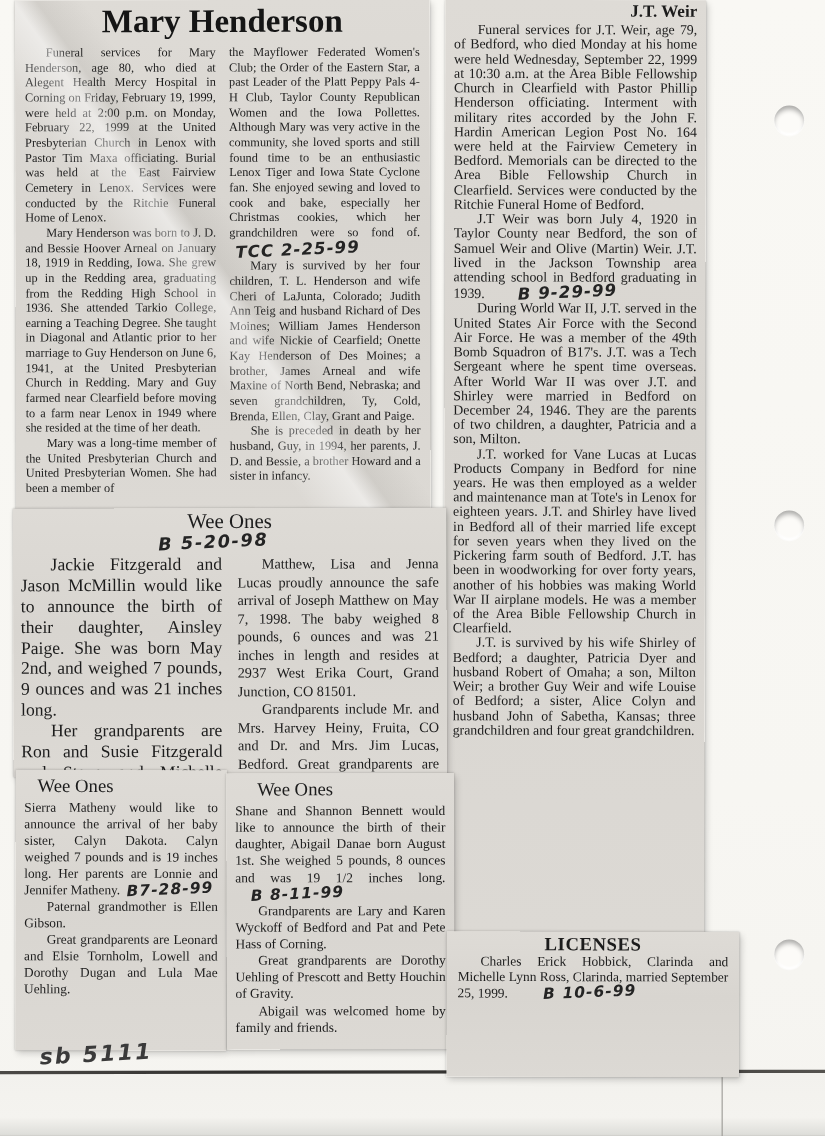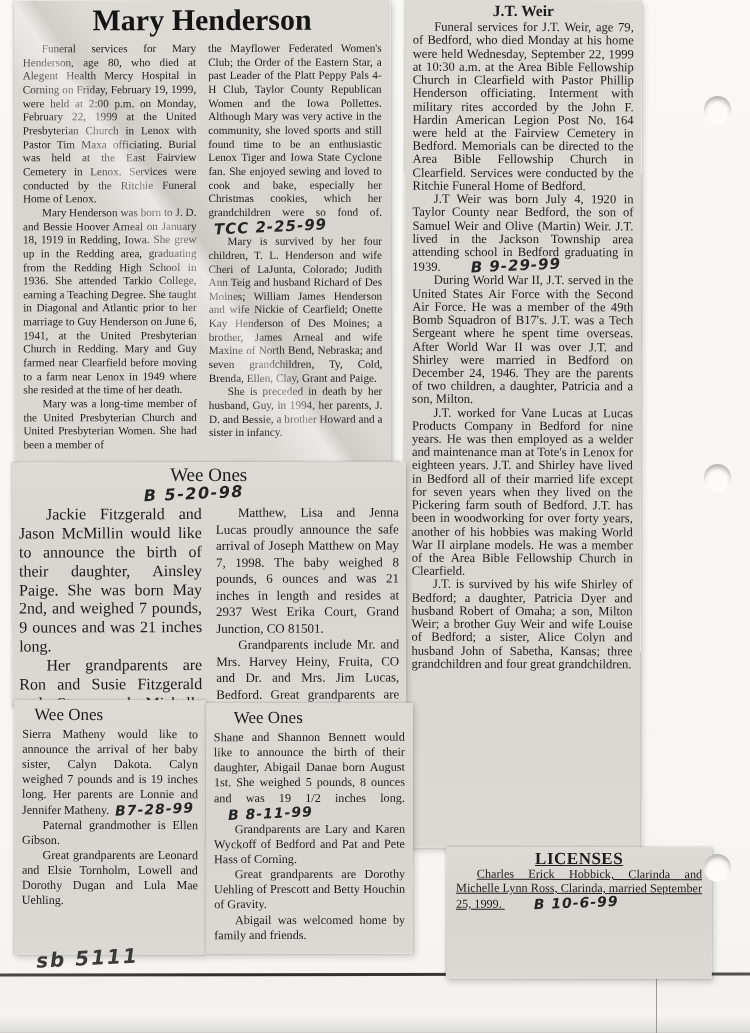--- a/index.html
+++ b/index.html
@@ -62,21 +62,21 @@
   .mary-cols .col{flex:1 1 0;}
   .mary .hand{font-size:15px;margin-left:5px;}
   .crease{
     position:absolute;inset:0;pointer-events:none;
     background:linear-gradient(55deg,rgba(255,255,255,0) 38%,rgba(255,255,255,.45) 46%,rgba(120,118,112,.12) 49%,rgba(255,255,255,0) 55%);
   }
 
   
   .clip.jt{left:404px;top:0;width:221px;height:844px;transform:rotate(0.12deg);
     padding:2px 8px;font-size:12.6px;line-height:1.05;}
-  .jt-title{margin:1px 0 2px;text-align:center;font-size:15.5px;font-weight:bold;}
+  .jt-title{margin:1px 0 2px;text-align:right;font-size:15.5px;font-weight:bold;}
   .jt .hand{font-size:15px;margin-left:5px;}
 
   
   .clip.weemid{left:12px;top:462px;width:380px;height:240px;transform:rotate(-0.15deg);padding:2px 7px;}
   .wee-head-center{margin:0;text-align:center;font-size:19px;font-weight:normal;}
   .wee-note-center{text-align:center;margin:-1px 0 2px -30px;}
   .weemid .hand{font-size:16px;letter-spacing:1.5px;}
   .weemid-cols{display:flex;gap:14px;}
   .weemid-cols .colL{flex:1 1 0;font-size:16px;line-height:1.18;}
   .weemid-cols .colR{flex:1 1 0;font-size:13px;line-height:1.27;}
@@ -87,22 +87,22 @@
   .wee-head-left{margin:0 0 2px;text-align:left;font-size:17px;font-weight:normal;padding-left:12px;}
   .matheny .hand{font-size:14px;margin-left:3px;}
 
   
   .clip.bennett{left:206px;top:703px;width:191px;height:243px;transform:rotate(-0.1deg);
     padding:4px 8px;font-size:12.2px;line-height:1.24;}
   .bennett .wee-head-left{padding-left:20px;}
   .bennett .hand{font-size:14px;margin-left:14px;}
 
   
-  .clip.lic{left:446px;top:847px;width:246px;height:128px;transform:rotate(0.15deg);
-    padding:2px 10px;font-size:12.2px;line-height:1.13;text-decoration:underline;}
+  .clip.lic{left:406px;top:847px;width:246px;height:128px;transform:rotate(0.15deg);
+    padding:2px 10px;font-size:12.2px;line-height:1.13;}
   .lic-title{margin:0;text-align:center;font-size:17px;font-weight:bold;letter-spacing:.5px;}
   .lic .hand{font-size:14px;margin-left:8px;}
 
   
   .page-code{
     position:absolute;left:36px;top:946px;
     font-family:"DejaVu Sans", sans-serif;font-style:italic;font-weight:bold;
     font-size:20px;letter-spacing:2px;color:#3a3a3a;transform:rotate(-3deg);
   }
 </style>

